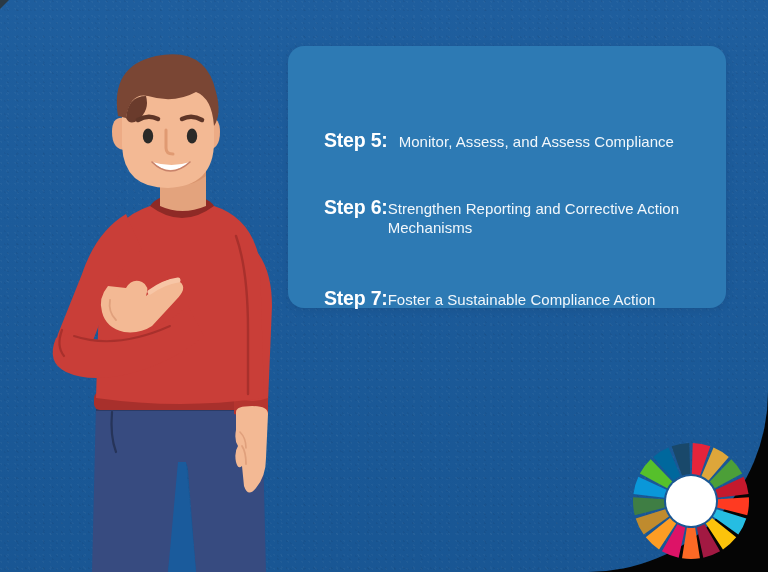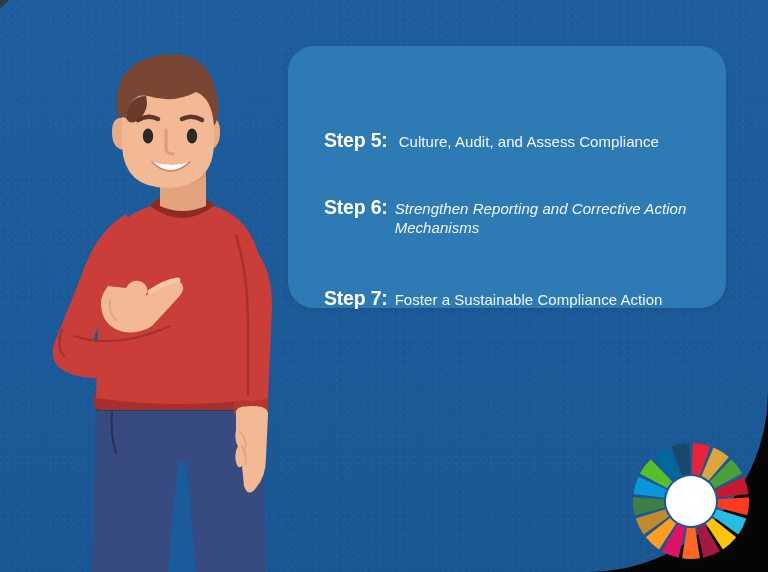--- a/index.html
+++ b/index.html
@@ -46,21 +46,21 @@
 
   
   #person { position: absolute; left: 0; top: 0; width: 768px; height: 572px; }
 
   
   #steps-card {
     position: absolute;
     left: 288px; top: 46px;
     width: 438px; height: 262px;
     background: #2d7ab4;
-    border-radius: 26px;
+    border-radius: 16px;
     box-shadow: 0 2px 10px rgba(0,0,0,0.08);
   }
   .step-row {
     position: absolute;
     left: 36px;
     right: 14px;
     color: #ffffff;
     line-height: 1.25;
   }
   .step-label {
@@ -73,23 +73,23 @@
   .step-text {
     font-weight: normal;
     font-size: 15px;
     color: #f2f7fb;
     letter-spacing: 0.05px;
   }
   #row-5 { top: 82px; }
   #row-6 { top: 149px; }
   #row-7 { top: 240px; }
 
-  .row-inline { display: flex; align-items: baseline; gap: 7px; }
+  .row-inline { display: flex; align-items: baseline; }
   #row-5 .row-inline { gap: 11px; }
-  #row-6 .step-text { display: block; max-width: 308px; font-style: italic; }
+  #row-6 .step-text { display: block; max-width: 308px; }
   #row-6 .row-inline { align-items: baseline; }
 
   
   #sdg-logo {
     position: absolute;
     left: 628px; top: 438px;
     width: 126px; height: 126px;
   }
   #sdg-logo svg { display: block; }
 </style>
@@ -263,21 +263,21 @@
       </g>
 
     </g>
   </svg>
 
   <div id="steps-card">
 
     <div class="step-row" id="row-5">
       <div class="row-inline">
         <span class="step-label">Step 5:</span>
-        <span class="step-text">Culture, Audit, and Assess Compliance</span>
+        <span class="step-text">Monitor, Assess, and Assess Compliance</span>
       </div>
     </div>
 
     <div class="step-row" id="row-6">
       <div class="row-inline">
         <span class="step-label">Step 6:</span>
         <span class="step-text">Strengthen Reporting and Corrective Action Mechanisms</span>
       </div>
     </div>
 

